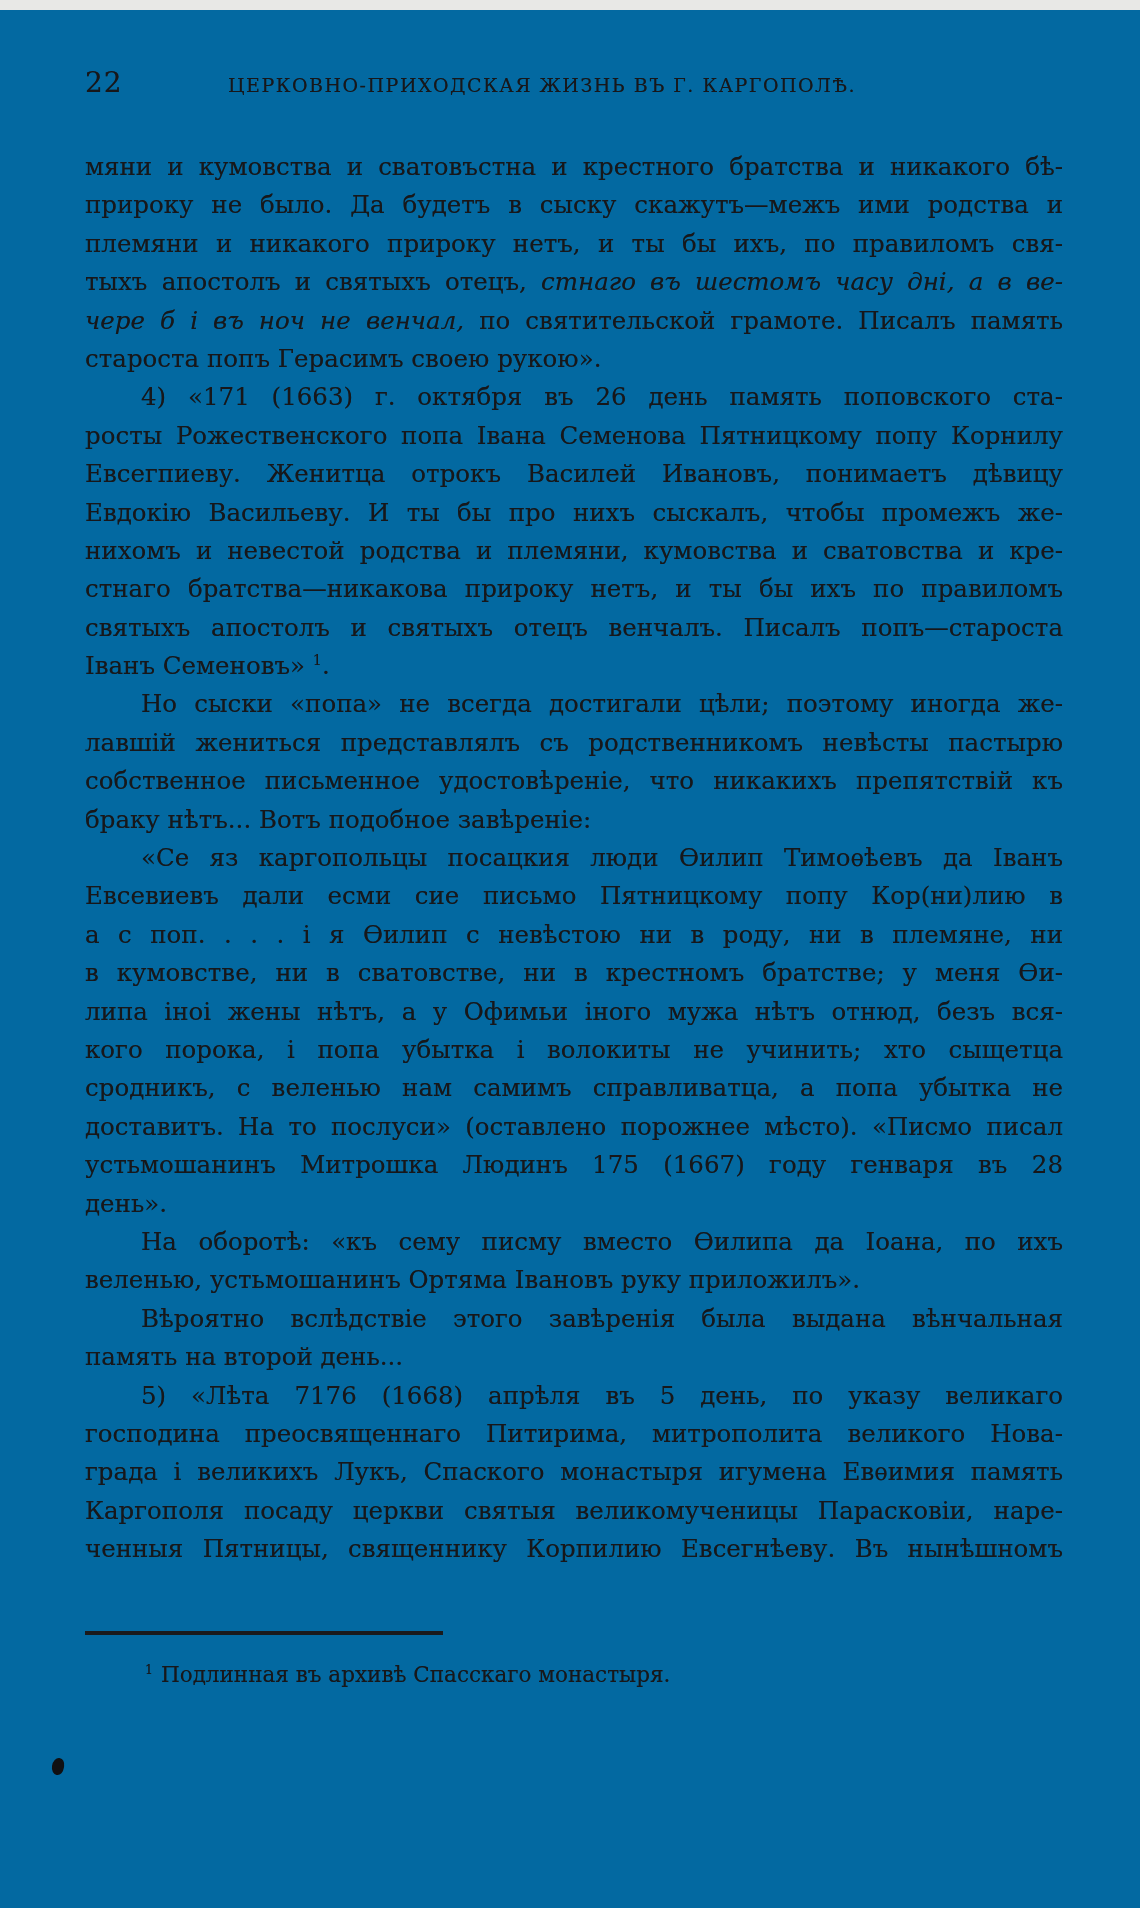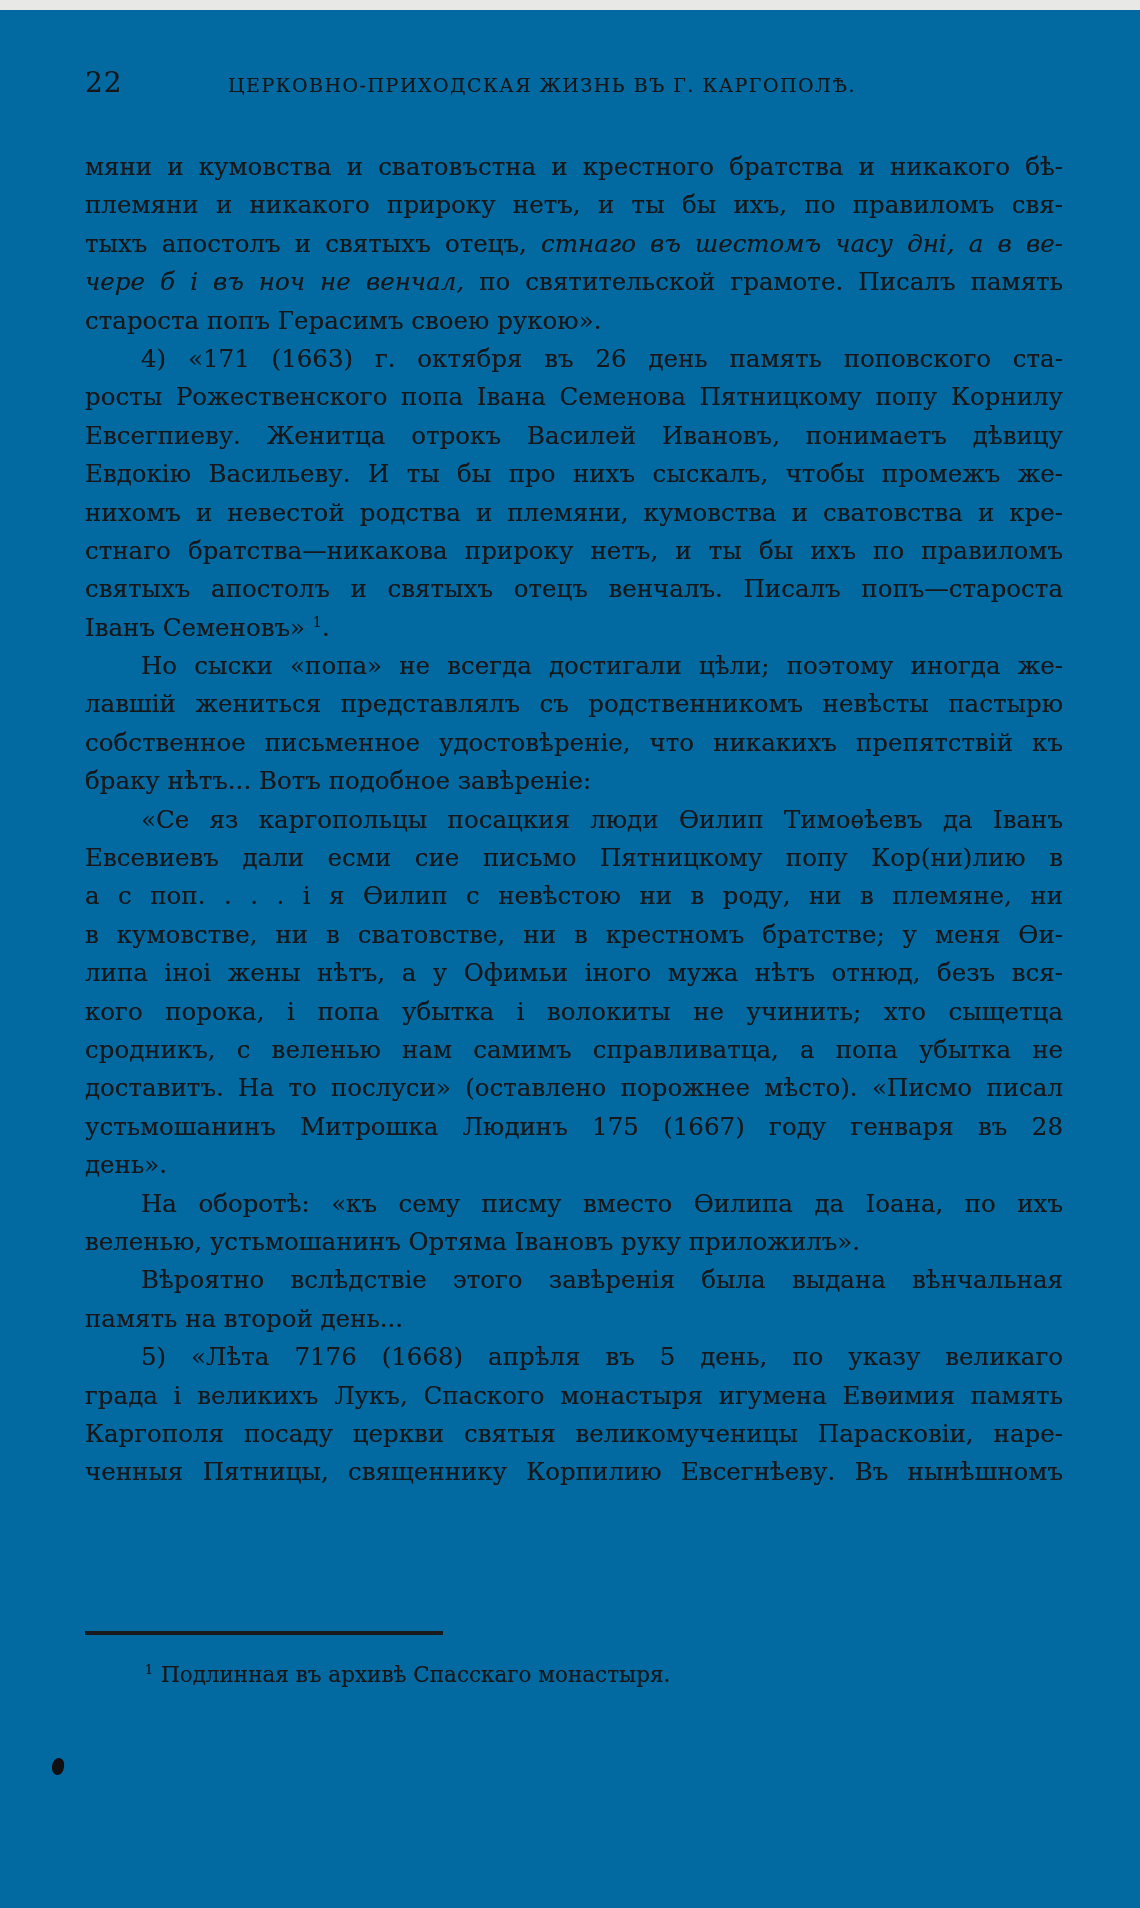--- a/index.html
+++ b/index.html
@@ -46,20 +46,21 @@
 
 <div class="page">
 
   <header class="running-head">
     <span class="pagenum">22</span>
     <span class="rtitle">ЦЕРКОВНО-ПРИХОДСКАЯ ЖИЗНЬ ВЪ Г. КАРГОПОЛѢ.</span>
   </header>
 
   <main class="body-text">
       <div class="line"><span>мяни и кумовства и сватовъстна и крестного братства и никакого бѣ-</span></div>
+      <div class="line"><span>прироку не было. Да будетъ в сыску скажутъ—межъ ими родства и</span></div>
       <div class="line"><span>племяни и никакого прироку нетъ, и ты бы ихъ, по правиломъ свя-</span></div>
       <div class="line"><span>тыхъ апостолъ и святыхъ отецъ, </span><span class="it">стнаго въ шестомъ часу дні, а в ве-</span></div>
       <div class="line"><span class="it">чере б і въ ноч не венчал,</span><span> по святительской грамоте. Писалъ память</span></div>
       <div class="line end"><span>староста попъ Герасимъ своею рукою».</span></div>
       <div class="line ind"><span>4) «171 (1663) г. октября въ 26 день память поповского ста-</span></div>
       <div class="line"><span>росты Рожественского попа Івана Семенова Пятницкому попу Корнилу</span></div>
       <div class="line"><span>Евсегпиеву. Женитца отрокъ Василей Ивановъ, понимаетъ дѣвицу</span></div>
       <div class="line"><span>Евдокію Васильеву. И ты бы про нихъ сыскалъ, чтобы промежъ же-</span></div>
       <div class="line"><span>нихомъ и невестой родства и племяни, кумовства и сватовства и кре-</span></div>
       <div class="line"><span>стнаго братства—никакова прироку нетъ, и ты бы ихъ по правиломъ</span></div>
@@ -77,20 +78,21 @@
       <div class="line"><span>кого порока, і попа убытка і волокиты не учинить; хто сыщетца</span></div>
       <div class="line"><span>сродникъ, с веленью нам самимъ справливатца, а попа убытка не</span></div>
       <div class="line"><span>доставитъ. На то послуси» (оставлено порожнее мѣсто). «Писмо писал</span></div>
       <div class="line"><span>устьмошанинъ Митрошка Людинъ 175 (1667) году генваря въ 28</span></div>
       <div class="line end"><span>день».</span></div>
       <div class="line ind"><span>На оборотѣ: «къ сему писму вместо Ѳилипа да Іоана, по ихъ</span></div>
       <div class="line end"><span>веленью, устьмошанинъ Ортяма Івановъ руку приложилъ».</span></div>
       <div class="line ind"><span>Вѣроятно вслѣдствіе этого завѣренія была выдана вѣнчальная</span></div>
       <div class="line end"><span>память на второй день...</span></div>
       <div class="line ind"><span>5) «Лѣта 7176 (1668) апрѣля въ 5 день, по указу великаго</span></div>
+      <div class="line"><span>господина преосвященнаго Питирима, митрополита великого Нова-</span></div>
       <div class="line"><span>града і великихъ Лукъ, Спаского монастыря игумена Евѳимия память</span></div>
       <div class="line"><span>Каргополя посаду церкви святыя великомученицы Парасковіи, наре-</span></div>
       <div class="line"><span>ченныя Пятницы, священнику Корпилию Евсегнѣеву. Въ нынѣшномъ</span></div>
     </main>
 
   <div class="footnote-sep"></div>
 
   <div class="footnote"><sup>1</sup><span>Подлинная въ архивѣ Спасскаго монастыря.</span></div>
 
   <div class="ink-blot"></div>

